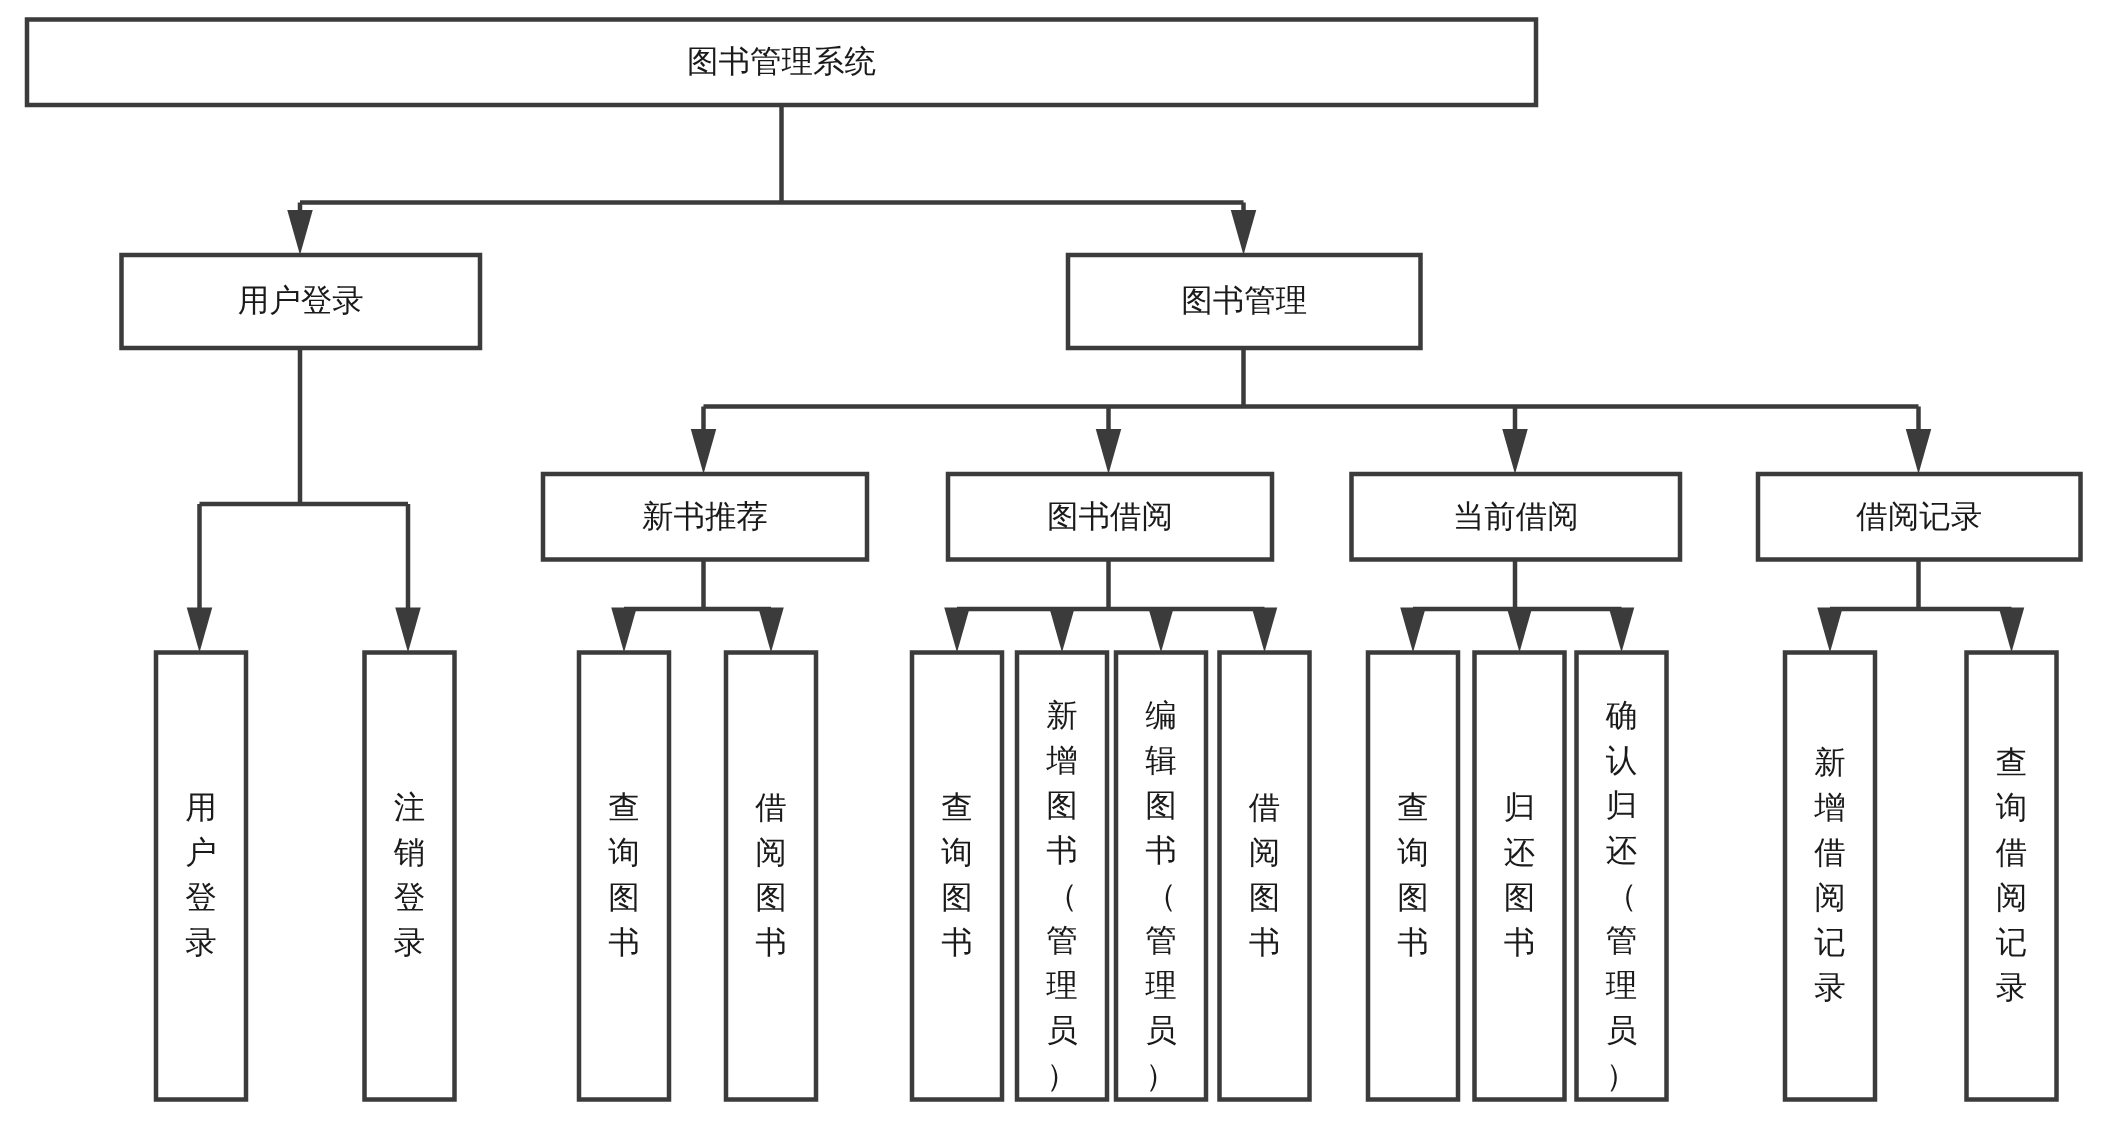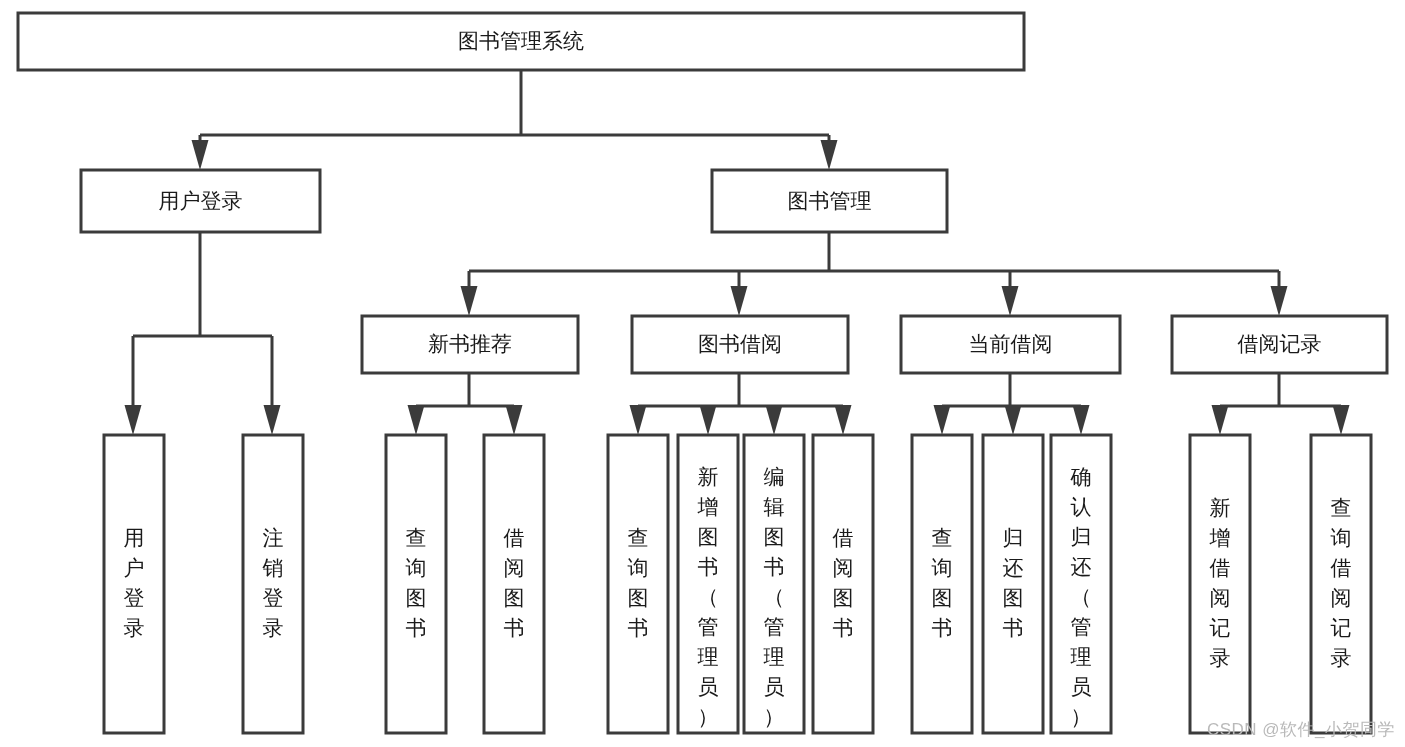--- a/index.html
+++ b/index.html
@@ -195,14 +195,13 @@
         <g>
           <rect x="1190" y="435" width="60" height="298" class="node-box"></rect>
           <text x="1220" y="0" class="node-label-v"><tspan x="1220" y="509">新</tspan><tspan x="1220" y="539">增</tspan><tspan x="1220" y="569">借</tspan><tspan x="1220" y="599">阅</tspan><tspan x="1220" y="629">记</tspan><tspan x="1220" y="659">录</tspan></text>
         </g>
         <g>
           <rect x="1311" y="435" width="60" height="298" class="node-box"></rect>
           <text x="1341" y="0" class="node-label-v"><tspan x="1341" y="509">查</tspan><tspan x="1341" y="539">询</tspan><tspan x="1341" y="569">借</tspan><tspan x="1341" y="599">阅</tspan><tspan x="1341" y="629">记</tspan><tspan x="1341" y="659">录</tspan></text>
         </g>
       </g>
   </svg>
-  <div class="watermark-text">CSDN @软件_小贺同学</div>
 </div>
 
 </body></html>

